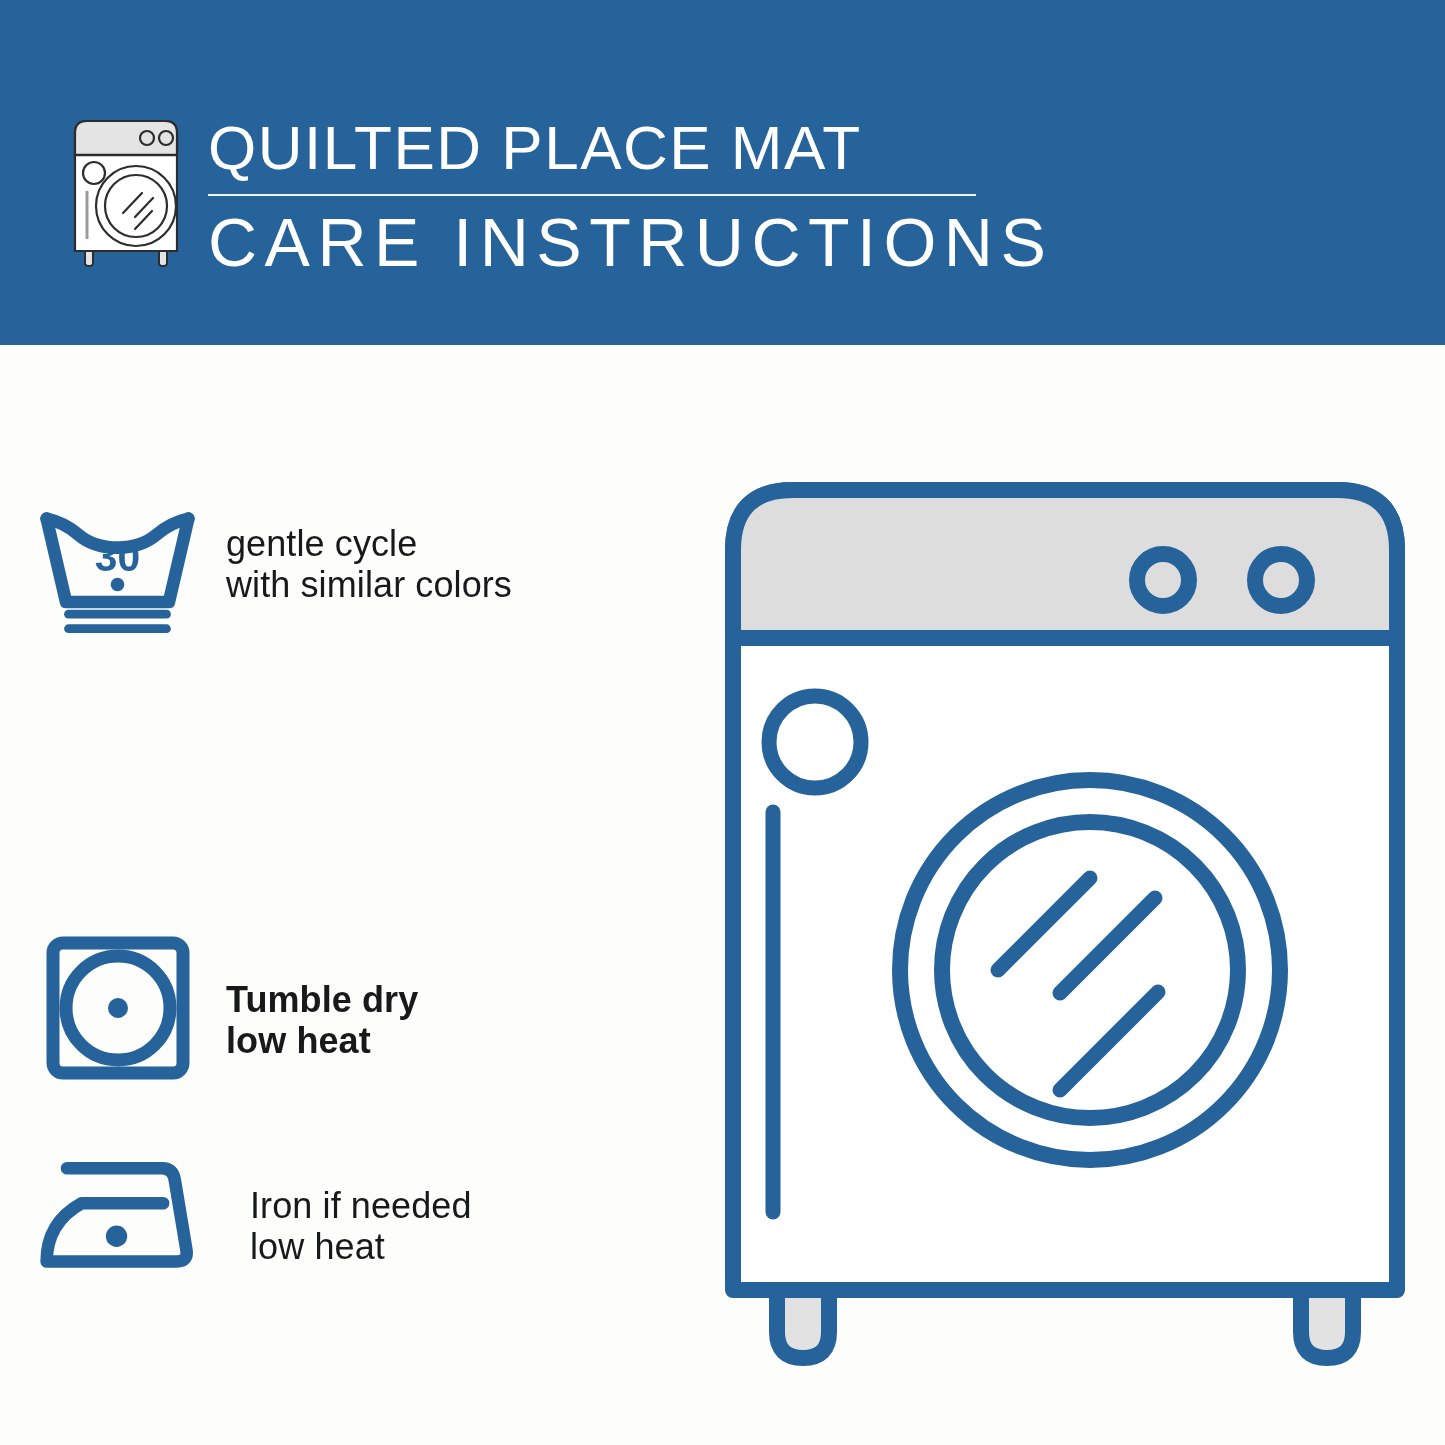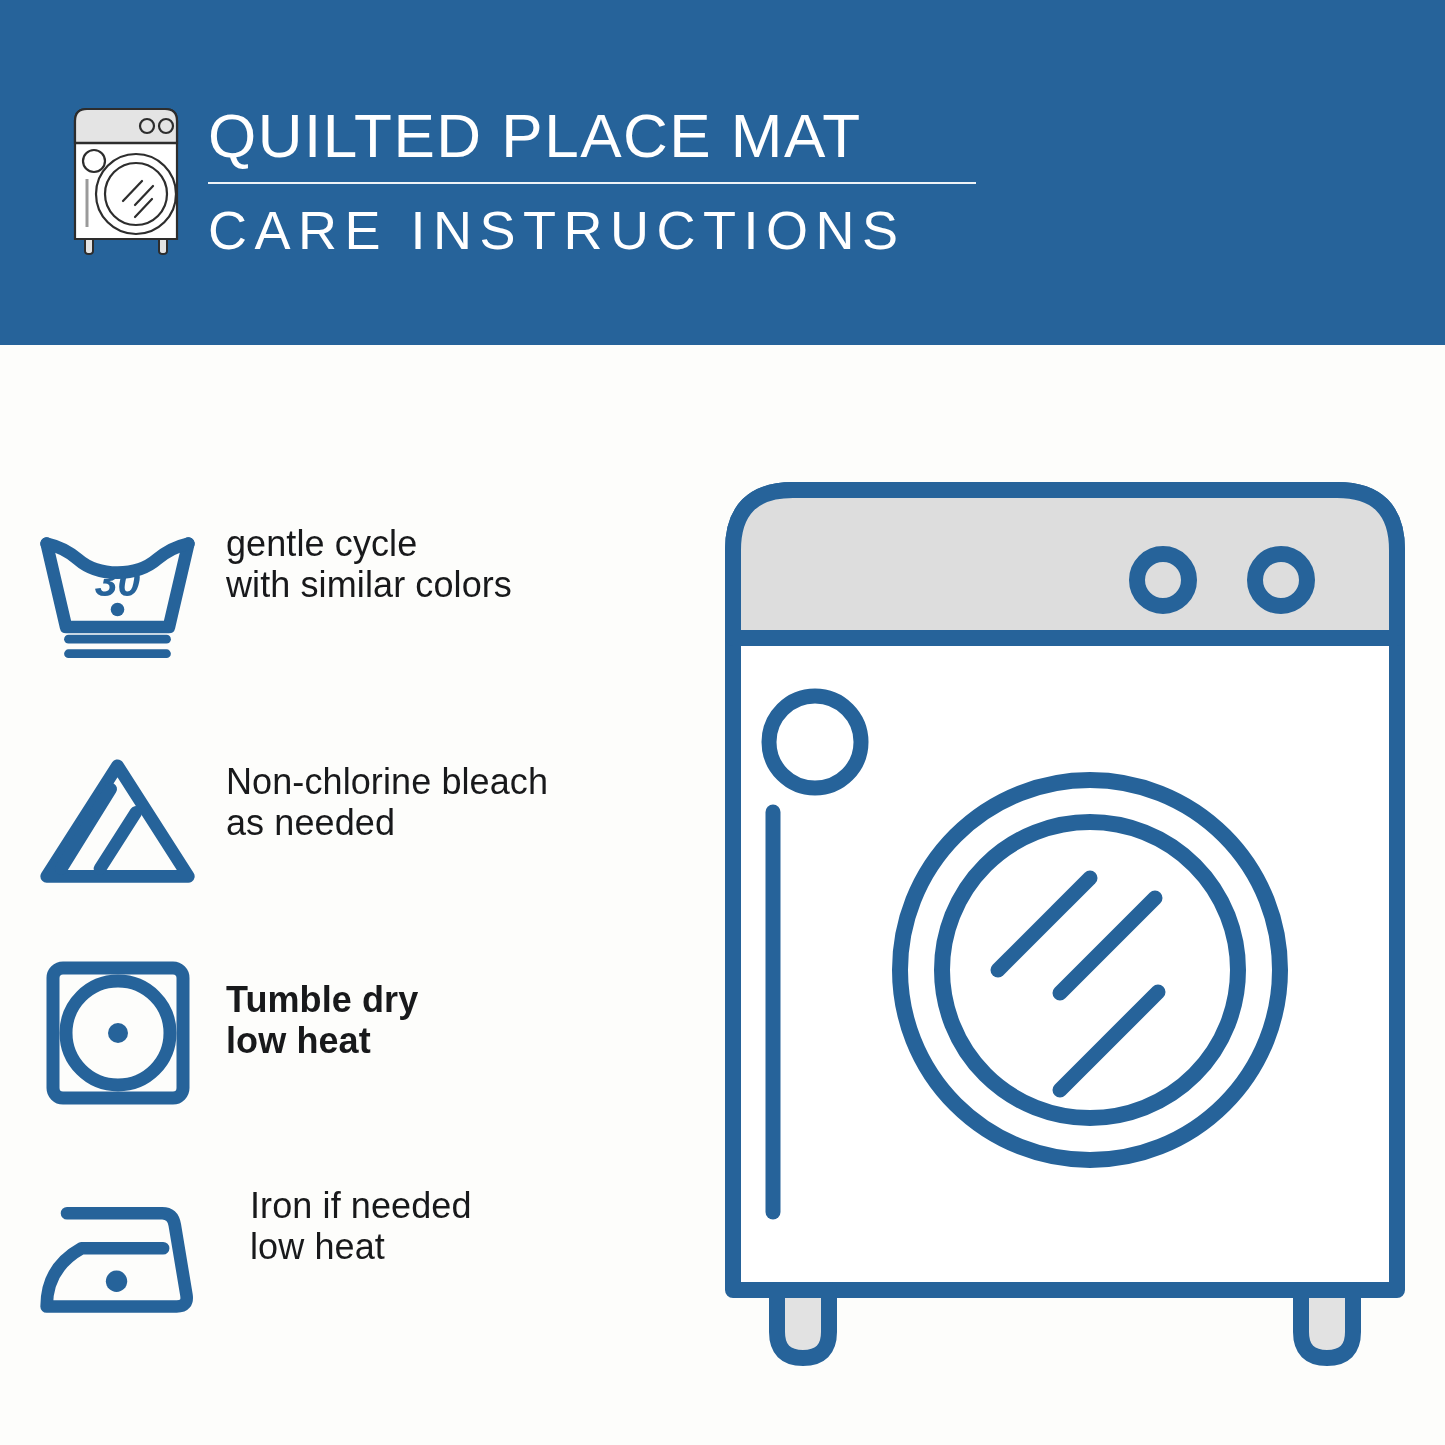--- a/index.html
+++ b/index.html
@@ -25,21 +25,21 @@
     position: absolute;
     left: 0;
     top: 0;
     width: 1445px;
     height: 345px;
     background: #26639a;
   }
   .header-inner {
     position: absolute;
     left: 0;
-    top: 0;
+    top: 12px;
     width: 1445px;
     height: 392px;
   }
   .header-logo {
     position: absolute;
     left: 65px;
     top: 103px;
     width: 122px;
     height: 152px;
   }
@@ -61,21 +61,21 @@
   .title-rule {
     margin-top: 10px;
     margin-bottom: 8px;
     width: 768px;
     height: 2px;
     background: #ffffff;
     opacity: 0.92;
   }
   .title-sub {
     color: #ffffff;
-    font-size: 54px;
+    font-size: 68px;
     line-height: 76px;
     letter-spacing: 7.5px;
     font-weight: 400;
     white-space: nowrap;
     font-family: "Liberation Sans", sans-serif;
   }
 
   
   .care-list {
     position: absolute;
@@ -94,25 +94,24 @@
   .care-row.r0 { top: 150px; }
   .care-row.r1 { top: 372px; }
   .care-row.r2 { top: 588px; }
   .care-row.r3 { top: 800px; gap: 24px; }
 
   .care-symbol {
     width: 200px;
     min-width: 200px;
     height: 175px;
     display: flex;
-    align-items: flex-end;
+    align-items: flex-start;
     justify-content: center;
     padding-left: 35px;
     box-sizing: border-box;
-    font-style: italic;
   }
   .care-text {
     padding-top: 28px;
     padding-left: 26px;
     color: #18191b;
     font-size: 36px;
     line-height: 41px;
     font-weight: 400;
     letter-spacing: 0.1px;
     font-family: "Liberation Sans", sans-serif;
@@ -186,33 +185,20 @@
           <rect x="30" y="116" width="110" height="9" rx="4.5" fill="#26639A"></rect>
           <rect x="30" y="131" width="110" height="9" rx="4.5" fill="#26639A"></rect>
         </svg>
       </div>
       <div class="care-text">
         <span class="line">gentle cycle</span>
         <span class="line">with similar colors</span>
       </div>
     </div>
 
-    <div class="care-row r1">
-      <div class="care-symbol">
-        <svg viewBox="0 0 170 140" width="170" height="140" aria-hidden="true">
-          <path d="M85 12 L158 126 L12 126 Z" fill="none" stroke="#26639A" stroke-width="13" stroke-linejoin="round"></path>
-          <line x1="78" y1="36" x2="27" y2="118" stroke="#26639A" stroke-width="13" stroke-linecap="round"></line>
-          <line x1="104" y1="60" x2="67" y2="118" stroke="#26639A" stroke-width="13" stroke-linecap="round"></line>
-        </svg>
-      </div>
-      <div class="care-text">
-        <span class="line">Non-chlorine bleach</span>
-        <span class="line">as needed</span>
-      </div>
-    </div>
 
     <div class="care-row r2">
       <div class="care-symbol">
         <svg viewBox="0 0 150 150" width="150" height="150" aria-hidden="true">
           <rect x="10" y="10" width="130" height="130" rx="10" fill="none" stroke="#26639A" stroke-width="13"></rect>
           <circle cx="75" cy="75" r="52" fill="none" stroke="#26639A" stroke-width="13"></circle>
           <circle cx="75" cy="75" r="10" fill="#26639A"></circle>
         </svg>
       </div>
       <div class="care-text">

